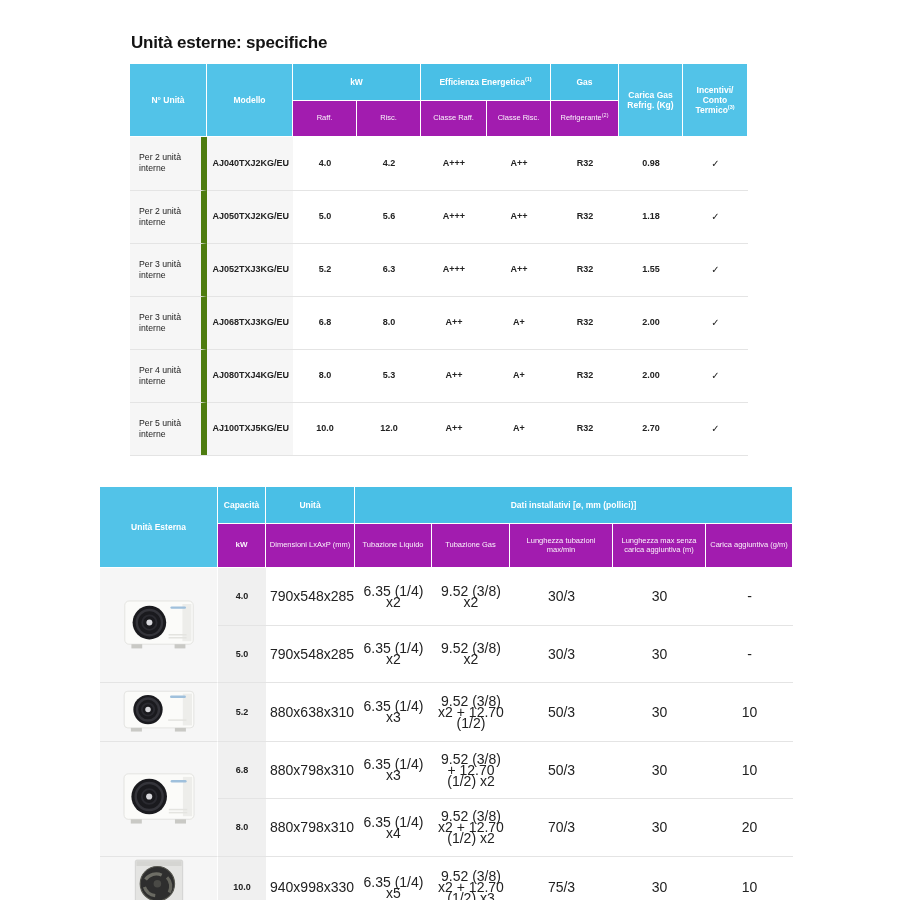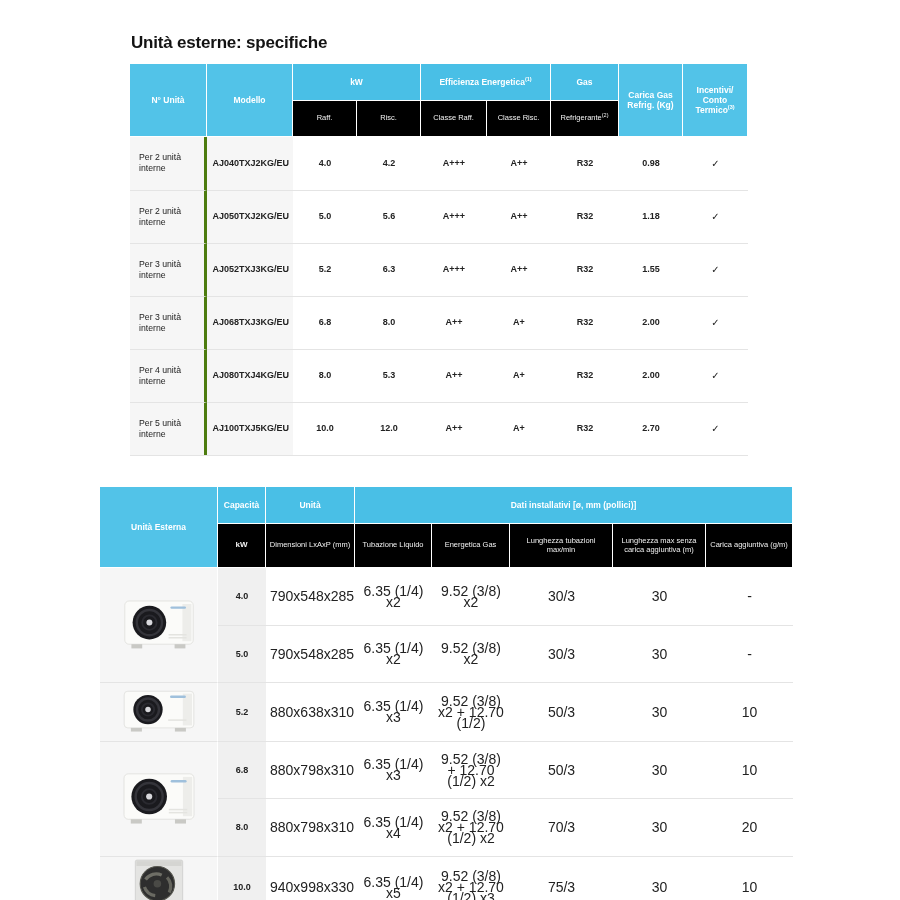--- a/index.html
+++ b/index.html
@@ -6,33 +6,33 @@
   .page{position:relative;width:900px;height:900px;background:#fff;
         font-family:"Liberation Sans",sans-serif;overflow:hidden;}
   .sec-title{position:absolute;font-size:17px;font-weight:bold;color:#131313;letter-spacing:-0.2px;}
   table{border-collapse:separate;border-spacing:0;table-layout:fixed;position:absolute;}
   th,td{box-sizing:border-box;overflow:hidden;}
 
   
   th{border-right:1px solid #fff;border-bottom:1px solid #fff;color:#fff;
      text-align:center;vertical-align:middle;padding:13px 2px;font-weight:bold;}
   th.top{background:#49bfe6;font-size:8.5px;height:17px;}
-  th.sub{background:#000000;font-size:7.5px;font-weight:normal;height:17px;line-height:8.5px;color:rgba(255,255,255,0.95);}
+  th.sub{background:#a21caf;font-size:7.5px;font-weight:normal;height:17px;line-height:8.5px;color:rgba(255,255,255,0.95);}
   th.span{background:#52c3e8;font-size:8.5px;line-height:10px;}
   sup{font-size:5.5px;vertical-align:super;line-height:0;}
 
   
   td{text-align:center;vertical-align:middle;font-size:9px;color:#222;
      border-top:1px solid #e4e4e4;padding:2px 4px;line-height:11px;}
   tbody tr:first-child td{border-top:none;}
 
   
   .t1 td{height:53px;}
   .t1 td.shade{background:#f6f6f6;}
-  .t1 td.c1{text-align:left;padding-left:9px;font-size:8.7px;border-right:3px solid #4d7c0f;margin-top:28px;}
+  .t1 td.c1{text-align:left;padding-left:9px;font-size:8.7px;border-right:6px solid #4d7c0f;margin-top:28px;}
   .t1 td.model{font-weight:bold;text-align:right;}
   .t1 td.val{font-weight:bold;}
   .t1 td.check{font-weight:normal;font-size:10px;}
 
   
   .t2 td{font-size:14px;}
   .t2 td.imgcell{background:#f6f6f6;border-right:1px solid #fff;}
   .t2 td.cap{background:#f0f0f0;font-weight:bold;font-size:9px;}
   .t2 tr.h57 td{height:57px;} .t2 tr.h59 td{height:59px;}
   .t2 tr.h58 td{height:58px;} .t2 tr.h62 td{height:62px;}
@@ -167,21 +167,21 @@
       <tr>
         <th class="span" rowspan="2">Unità Esterna</th>
         <th class="top">Capacità</th>
         <th class="top">Unità</th>
         <th class="top" colspan="5">Dati installativi [ø, mm (pollici)]</th>
       </tr>
       <tr>
         <th class="sub" style="font-weight:bold;font-size:8px;">kW</th>
         <th class="sub">Dimensioni LxAxP (mm)</th>
         <th class="sub">Tubazione Liquido</th>
-        <th class="sub">Energetica Gas</th>
+        <th class="sub">Tubazione Gas</th>
         <th class="sub">Lunghezza tubazioni max/min</th>
         <th class="sub">Lunghezza max senza carica aggiuntiva (m)</th>
         <th class="sub">Carica aggiuntiva (g/m)</th>
       </tr>
     </thead>
     <tbody>
       <tr class="h57">
         <td class="imgcell" rowspan="2">
           <svg width="72" height="52" viewBox="0 0 120 86">
             <rect x="3" y="3" width="114" height="72" rx="7" fill="#fbfbf9" stroke="#d6d6d2"></rect>

